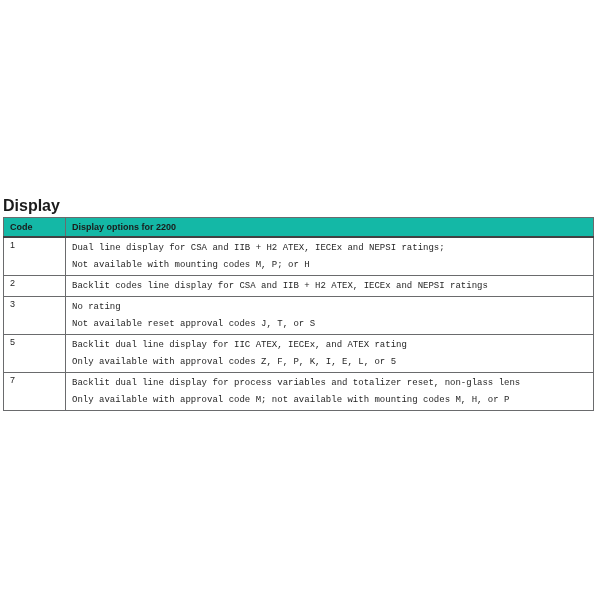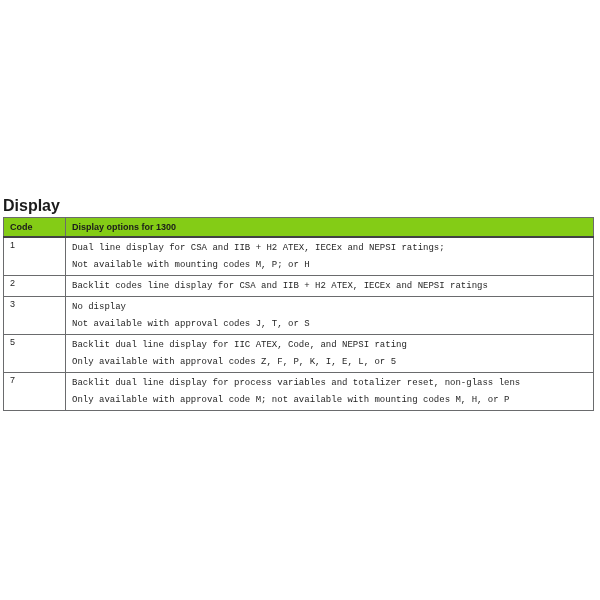--- a/index.html
+++ b/index.html
@@ -21,21 +21,21 @@
     width: 591px; border: 1px solid #515254;
   }
   th, td {
     border: 1px solid #6a6b6d;
     vertical-align: top;
     font-size: 9px;
     overflow: hidden;
   }
   thead tr { height: 19px; }
   thead th {
-    background: #84cc16;
+    background: #14b8a6;
     text-align: left; font-weight: bold;
     padding: 3px 6px 2px; line-height: 12px;
     border-bottom: 2px solid #414143;
     color: #1b1b1b;
     margin-top: 27px;
   }
   td { padding: 2px 6px 1px; }
   td .line { line-height: 17px; white-space: nowrap; font-family: Liberation Mono, monospace; }
   tr.single { height: 18px; }
   tr.double { height: 38px; }
@@ -47,48 +47,48 @@
   <div class="doc-title">Display</div>
 
   <table class="spec">
     <colgroup>
       <col style="width:62px">
       <col>
     </colgroup>
     <thead>
       <tr>
         <th>Code</th>
-        <th>Display options for 1300</th>
+        <th>Display options for 2200</th>
       </tr>
     </thead>
     <tbody>
       <tr class="double">
         <td>1</td>
         <td>
           <div class="line">Dual line display for CSA and IIB + H2 ATEX, IECEx and NEPSI ratings;</div>
           <div class="line">Not available with mounting codes M, P; or H</div>
         </td>
       </tr>
       <tr class="single">
         <td>2</td>
         <td>
           <div class="line">Backlit codes line display for CSA and IIB + H2 ATEX, IECEx and NEPSI ratings</div>
         </td>
       </tr>
       <tr class="double">
         <td>3</td>
         <td>
-          <div class="line">No display</div>
-          <div class="line">Not available with approval codes J, T, or S</div>
+          <div class="line">No rating</div>
+          <div class="line">Not available reset approval codes J, T, or S</div>
         </td>
       </tr>
       <tr class="double">
         <td>5</td>
         <td>
-          <div class="line">Backlit dual line display for IIC ATEX, Code, and NEPSI rating</div>
+          <div class="line">Backlit dual line display for IIC ATEX, IECEx, and ATEX rating</div>
           <div class="line">Only available with approval codes Z, F, P, K, I, E, L, or 5</div>
         </td>
       </tr>
       <tr class="double">
         <td>7</td>
         <td>
           <div class="line">Backlit dual line display for process variables and totalizer reset, non-glass lens</div>
           <div class="line">Only available with approval code M; not available with mounting codes M, H, or P</div>
         </td>
       </tr>

